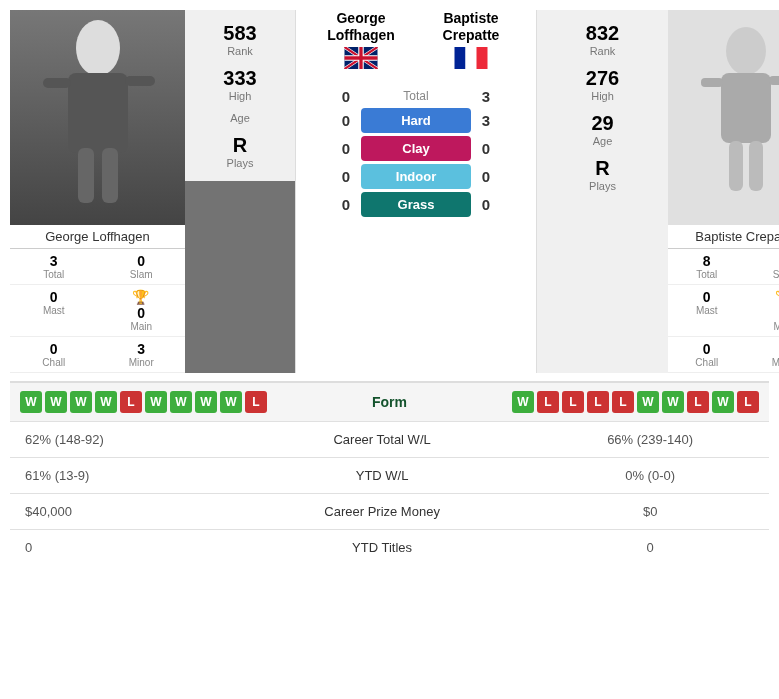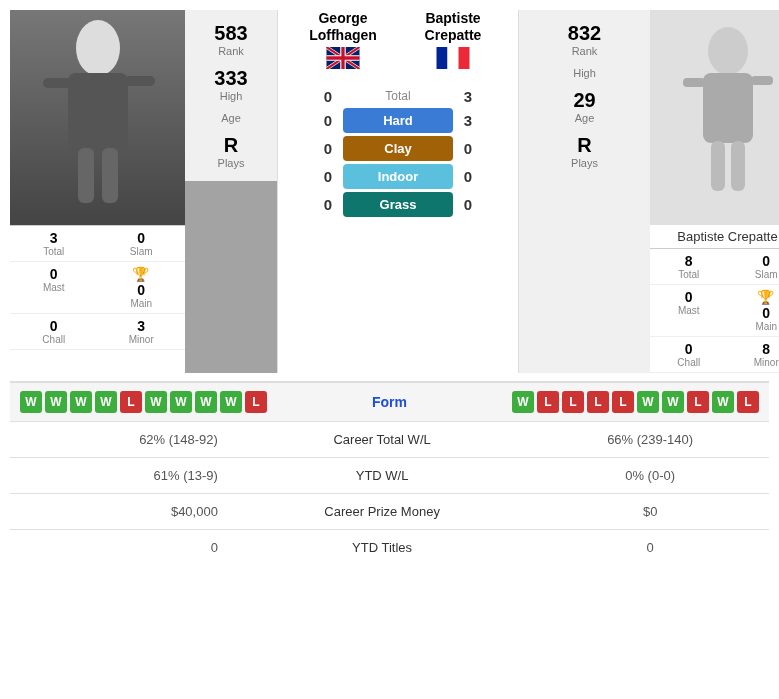--- a/index.html
+++ b/index.html
@@ -8,21 +8,21 @@
     .main-container { padding: 10px; }
 
     
     .layout {
       display: flex;
       width: 100%;
       gap: 0;
     }
 
     .col-photo-l { width: 175px; flex-shrink: 0; }
-    .col-stats-l { width: 93px; flex-shrink: 0; background: #a3a3a3; border-right: 1px solid #ddd; }
+    .col-stats-l { width: 111px; flex-shrink: 0; background: #737373; border-right: 1px solid #ddd; }
     .col-center { flex: 1; }
     .col-stats-r { width: 132px; flex-shrink: 0; background: #f0f0f0; border-left: 1px solid #ddd; }
     .col-photo-r { width: 155px; flex-shrink: 0; }
     .photo-box-right {
       background: #ddd;
       height: 215px;
     }
 
     .name-below {
       text-align: center;
@@ -106,30 +106,30 @@
       border-radius: 3px;
       color: #fff;
       font-weight: bold;
       font-size: 12px;
       display: flex;
       align-items: center;
       justify-content: center;
     }
     .badge.w { background: #3dae3d; }
     .badge.l { background: #cc3333; }
-    .form-label { font-size: 14px; font-weight: bold; color: #1d4ed8; }
+    .form-label { font-size: 14px; font-weight: bold; color: #14532d; }
 
     
     .bottom-table { width: 100%; border-collapse: collapse; }
     .bottom-table tr { border-top: 1px solid #e0e0e0; }
     .bottom-table td {
       padding: 10px 15px;
       font-size: 13px;
     }
-    .td-left { text-align: right; color: #555; }
+    .td-left { text-align: left; color: #555; }
     .td-center { text-align: center; font-weight: normal; color: #333; }
     .td-right { text-align: center; color: #555; }
 
     
     .squash-photo {
       width: 175px;
       height: 215px;
       background: #ccc;
       position: relative;
       overflow: hidden;
@@ -151,20 +151,21 @@
 
             <ellipse cx="60" cy="30" rx="22" ry="28" fill="#ddd"></ellipse>
             <rect x="30" y="55" width="60" height="80" rx="8" fill="#555"></rect>
             <rect x="5" y="60" width="28" height="10" rx="5" fill="#555"></rect>
             <rect x="87" y="58" width="30" height="10" rx="5" fill="#555"></rect>
             <rect x="40" y="130" width="16" height="55" rx="6" fill="#666"></rect>
             <rect x="64" y="130" width="16" height="55" rx="6" fill="#666"></rect>
           </svg>
         </div>
       </div>
+      <div class="name-below">George Loffhagen</div>
       <div class="stats-grid">
         <div class="sg-cell">
           <div class="sg-val">3</div>
           <div class="sg-lbl">Total</div>
         </div>
         <div class="sg-cell">
           <div class="sg-val">0</div>
           <div class="sg-lbl">Slam</div>
         </div>
         <div class="sg-cell">
@@ -252,21 +253,21 @@
         </div>
 
         <div class="s-row">
           <span class="s-num">0</span>
           <div class="s-btn" style="background:#3a7bd5;">Hard</div>
           <span class="s-num">3</span>
         </div>
 
         <div class="s-row">
           <span class="s-num">0</span>
-          <div class="s-btn" style="background:#a16207;">Clay</div>
+          <div class="s-btn" style="background:#be185d;">Clay</div>
           <span class="s-num">0</span>
         </div>
 
         <div class="s-row">
           <span class="s-num">0</span>
           <div class="s-btn" style="background:#5bc0de;">Indoor</div>
           <span class="s-num">0</span>
         </div>
 
         <div class="s-row">
@@ -277,20 +278,21 @@
       </div>
     </div>
 
     <div class="col-stats-r">
       <div class="lstat-box">
         <div class="lstat-item">
           <div class="lv">832</div>
           <div class="ll">Rank</div>
         </div>
         <div class="lstat-item">
+          <div class="lv">276</div>
           <div class="ll">High</div>
         </div>
         <div class="lstat-item">
           <div class="lv">29</div>
           <div class="ll">Age</div>
         </div>
         <div class="lstat-item">
           <div class="lv">R</div>
           <div class="ll">Plays</div>
         </div>

